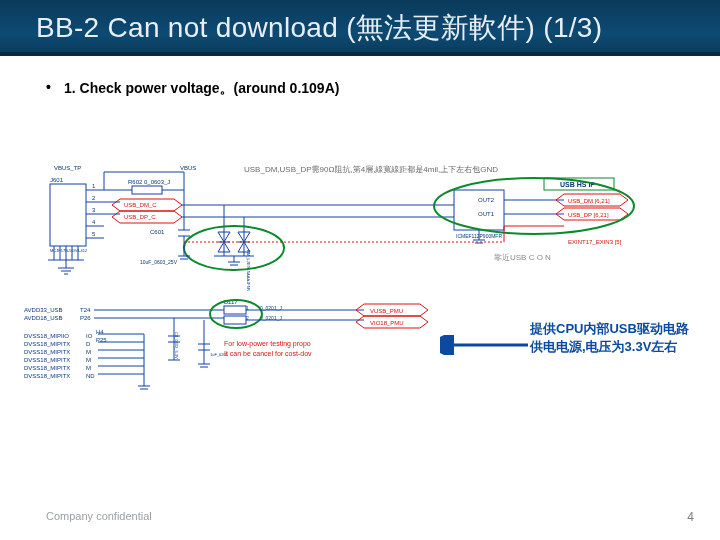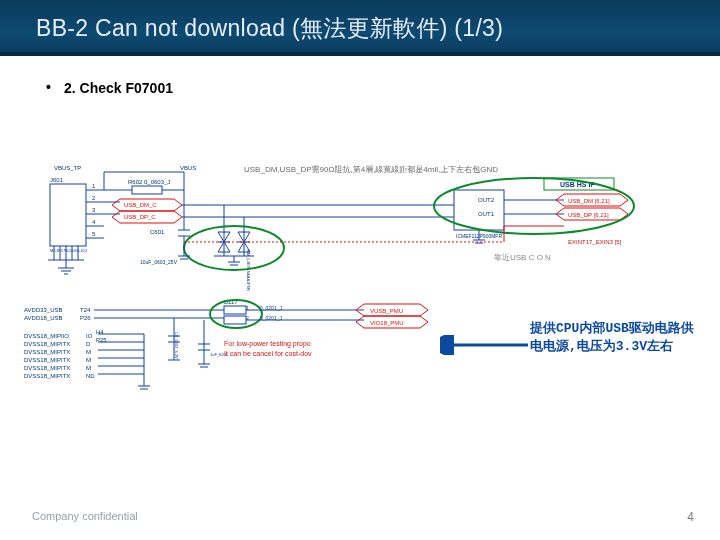--- a/index.html
+++ b/index.html
@@ -17,21 +17,21 @@
     height: 56px;
     display: flex;
     align-items: center;
     padding-left: 36px;
     box-shadow: inset 0 -4px 0 #062a42;
   }
   .title-bar h1 {
     margin: 0;
     color: #e8eef4;
     font-weight: 400;
-    font-size: 23px;
+    font-size: 28px;
     letter-spacing: 0.3px;
     text-align: right;
   }
   .bullets {
     padding: 20px 40px 6px 46px;
   }
   .bullet {
     font-size: 14px;
     font-weight: 700;
     color: #000;
@@ -56,32 +56,31 @@
   }
   .annotation {
     position: absolute;
     right: 20px;
     top: 320px;
     width: 170px;
     font-size: 13px;
     font-weight: 700;
     color: #0b4aa0;
     line-height: 1.35;
-    font-family: Liberation Mono, monospace;
   }
   .arrow {
     position: absolute;
     right: 190px;
     top: 335px;
     width: 90px;
     height: 20px;
   }
   .footer {
     position: absolute;
-    left: 32px;
+    left: 46px;
     bottom: 18px;
     font-size: 11px;
     color: #9aa0a6;
   }
   .pagenum {
     position: absolute;
     right: 26px;
     bottom: 16px;
     font-size: 12px;
     color: #7a7f85;
@@ -102,21 +101,21 @@
   .green-oval { stroke: #0a8a2a; stroke-width: 2; fill: none; }
 </style>
 </head>
 <body>
 
 <div class="title-bar">
   <h1>BB-2 Can not download (無法更新軟件) (1/3)</h1>
 </div>
 
 <div class="bullets">
-  <div class="bullet">2. Check F07001</div>
+  <div class="bullet">1. Check power voltage。(around 0.109A)</div>
 </div>
 
 <div class="diagram-wrap">
 <svg viewBox="0 0 640 280" width="640" height="280">
 
   <rect x="26" y="24" width="36" height="62" class="box-blue"></rect>
   <text x="26" y="22" class="sch-text">J601</text>
   <text x="26" y="92" class="sch-text" style="font-size:4px">MCJF17N-56G3-412</text>
   <line x1="62" y1="30" x2="80" y2="30" class="wire-blue"></line>
   <text x="68" y="28" class="sch-text">1</text>

